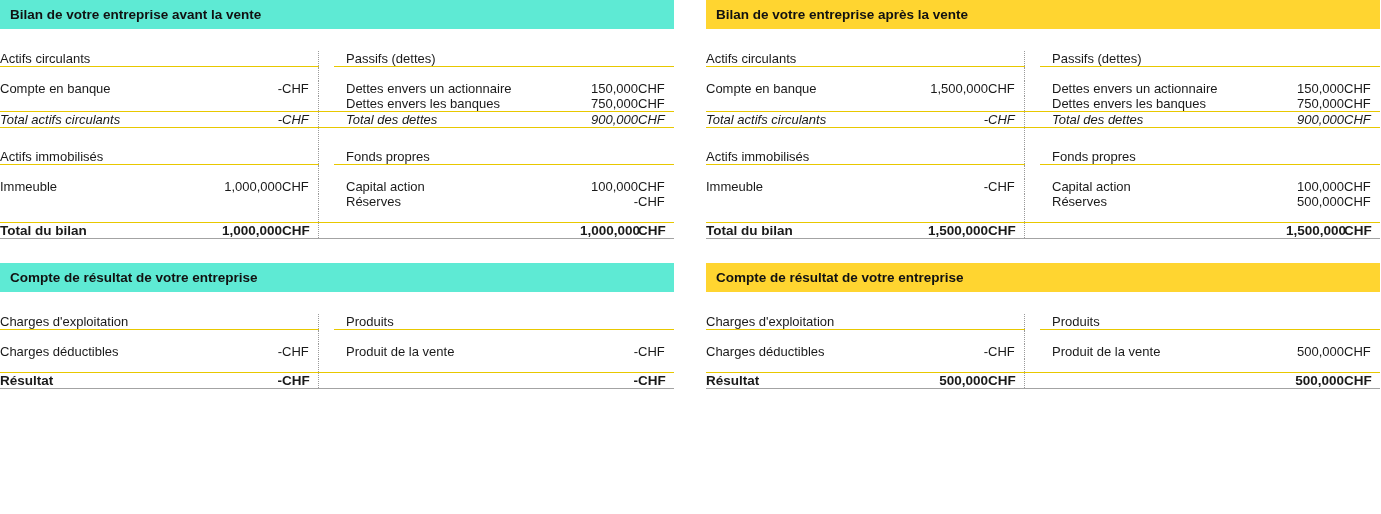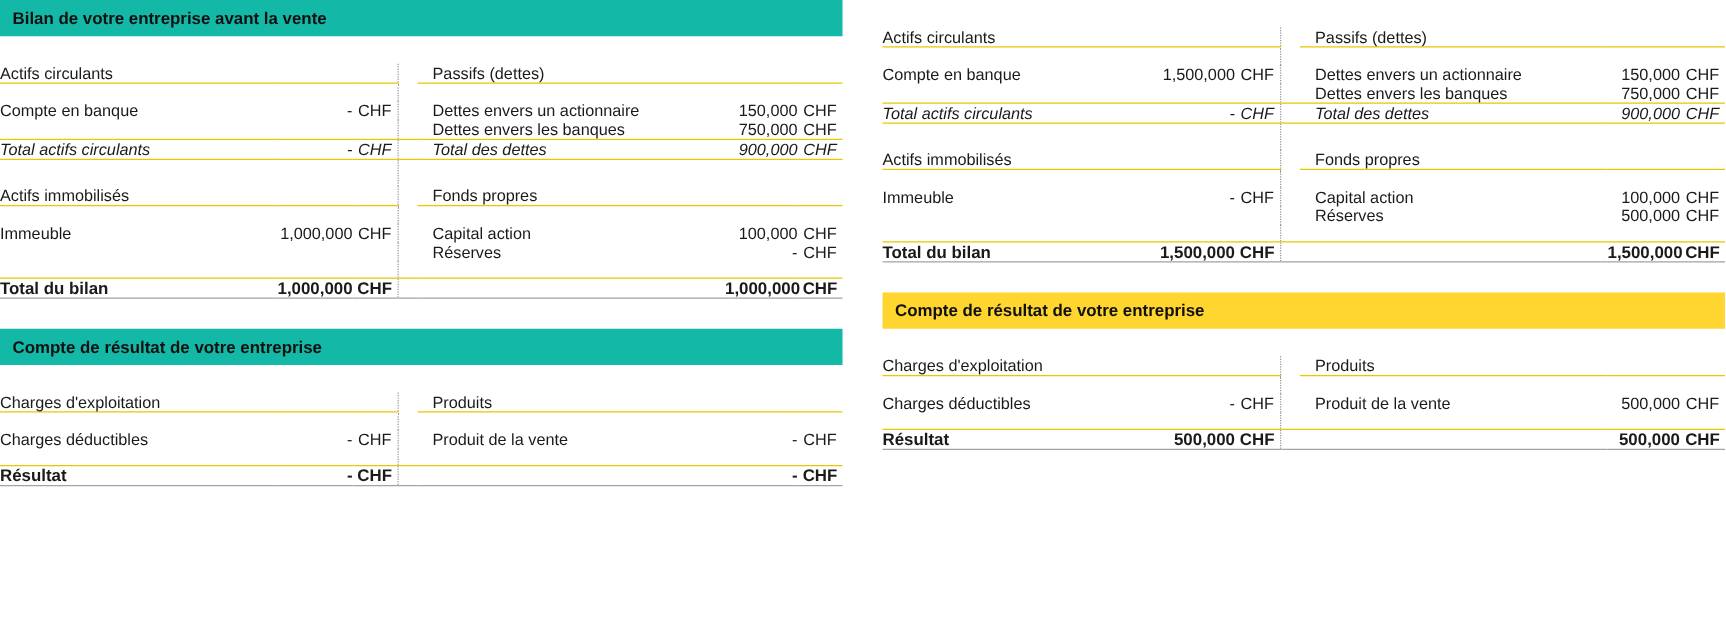--- a/index.html
+++ b/index.html
@@ -28,36 +28,36 @@
     width: 674px;
     box-sizing: border-box;
     padding: 0 0 0 0;
   }
   .band {
     font-weight: bold;
     font-size: 13.5px;
     padding: 7px 0 7px 10px;
     color: #111;
   }
-  .band.light { background: #14b8a6; }
+  .band.light { background: #5eead4; }
   .band.dark  { background: #ffd530; }
 
   table.sheet {
     width: 100%;
     border-collapse: collapse;
     table-layout: fixed;
   }
   table.sheet td {
     padding: 0;
     vertical-align: middle;
   }
   .secgap { height: 22px; }
   .rowgap { height: 14px; }
   .c-num  { text-align: right; padding-right: 6px; white-space: nowrap; }
-  .c-cur  { text-align: center; width: 36px; white-space: nowrap; }
+  .c-cur  { text-align: left; width: 36px; white-space: nowrap; }
 
   .hdr {
     font-weight: normal;
     font-size: 13px;
     padding: 4px 0 5px 10px;
     border-bottom: 1px solid #e8c800;
   }
   .hdr.right-col { padding-left: 12px; }
 
   .line {
@@ -262,20 +262,21 @@
         <td class="grand right-col"></td>
         <td class="c-num grand">-</td>
         <td class="c-cur grand">CHF</td>
       </tr>
     </tbody>
       </table>
   </div>
 
   <div class="panel">
 
+    <div class="band dark">Bilan de votre entreprise après la vente</div>
 
     <table class="sheet">
       <colgroup>
         <col style="width:210px">
           <col style="width:72px">
           <col style="width:36px">
         <col style="width:16px">
         <col style="width:246px">
           <col style="width:58px">
           <col style="width:36px">

